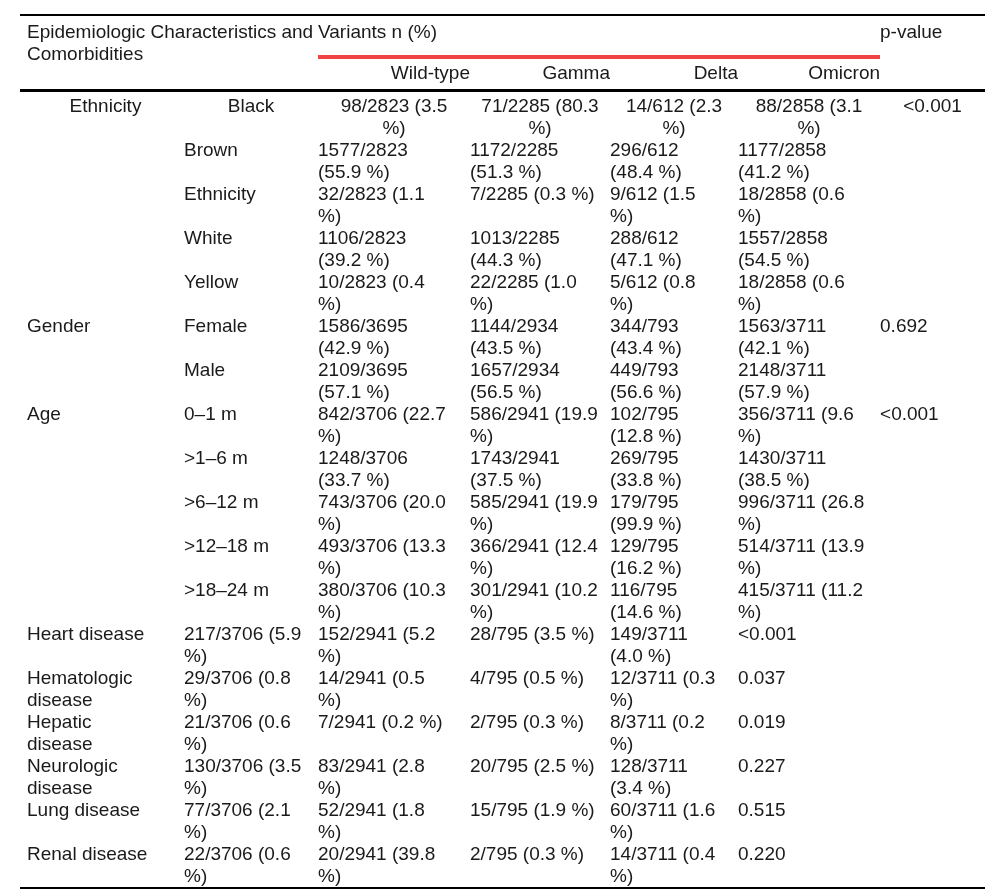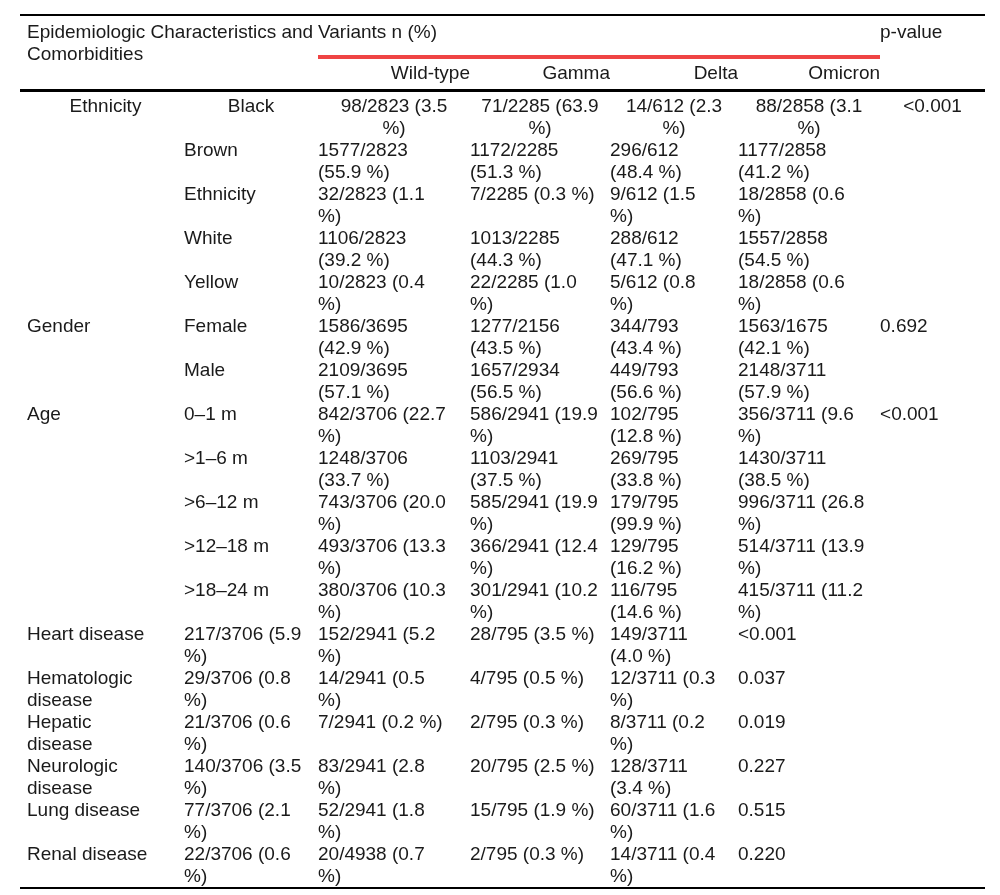--- a/index.html
+++ b/index.html
@@ -73,21 +73,21 @@
         <th class="th-bottom">Delta</th>
         <th class="th-bottom">Omicron</th>
       </tr>
     </thead>
     <tbody>
       <tr class="first">
         <td class="c0">Ethnicity</td>
         <td>Black</td>
         <td>98/2823 (3.5
 %)</td>
-        <td>71/2285 (63.9
+        <td>71/2285 (80.3
 %)</td>
         <td>14/612 (2.3
 %)</td>
         <td>88/2858 (3.1
 %)</td>
         <td>&lt;0.001</td>
       </tr>
       <tr>
         <td class="c0"></td>
         <td>Brown</td>
@@ -137,25 +137,25 @@
 %)</td>
         <td>18/2858 (0.6
 %)</td>
         <td></td>
       </tr>
       <tr>
         <td class="c0">Gender</td>
         <td>Female</td>
         <td>1586/3695
 (42.9 %)</td>
-        <td>1277/2156
+        <td>1144/2934
 (43.5 %)</td>
         <td>344/793
 (43.4 %)</td>
-        <td>1563/1675
+        <td>1563/3711
 (42.1 %)</td>
         <td>0.692</td>
       </tr>
       <tr>
         <td class="c0"></td>
         <td>Male</td>
         <td>2109/3695
 (57.1 %)</td>
         <td>1657/2934
 (56.5 %)</td>
@@ -176,21 +176,21 @@
 (12.8 %)</td>
         <td>356/3711 (9.6
 %)</td>
         <td>&lt;0.001</td>
       </tr>
       <tr>
         <td class="c0"></td>
         <td>&gt;1–6 m</td>
         <td>1248/3706
 (33.7 %)</td>
-        <td>1103/2941
+        <td>1743/2941
 (37.5 %)</td>
         <td>269/795
 (33.8 %)</td>
         <td>1430/3711
 (38.5 %)</td>
         <td></td>
       </tr>
       <tr>
         <td class="c0"></td>
         <td>&gt;6–12 m</td>
@@ -263,21 +263,21 @@
         <td>7/2941 (0.2 %)</td>
         <td>2/795 (0.3 %)</td>
         <td>8/3711 (0.2
 %)</td>
         <td>0.019</td>
         <td></td>
       </tr>
       <tr>
         <td class="c0">Neurologic
 disease</td>
-        <td>140/3706 (3.5
+        <td>130/3706 (3.5
 %)</td>
         <td>83/2941 (2.8
 %)</td>
         <td>20/795 (2.5 %)</td>
         <td>128/3711
 (3.4 %)</td>
         <td>0.227</td>
         <td></td>
       </tr>
       <tr>
@@ -289,21 +289,21 @@
         <td>15/795 (1.9 %)</td>
         <td>60/3711 (1.6
 %)</td>
         <td>0.515</td>
         <td></td>
       </tr>
       <tr>
         <td class="c0">Renal disease</td>
         <td>22/3706 (0.6
 %)</td>
-        <td>20/4938 (0.7
+        <td>20/2941 (39.8
 %)</td>
         <td>2/795 (0.3 %)</td>
         <td>14/3711 (0.4
 %)</td>
         <td>0.220</td>
         <td></td>
       </tr>
     </tbody>
   </table>
 </div>

